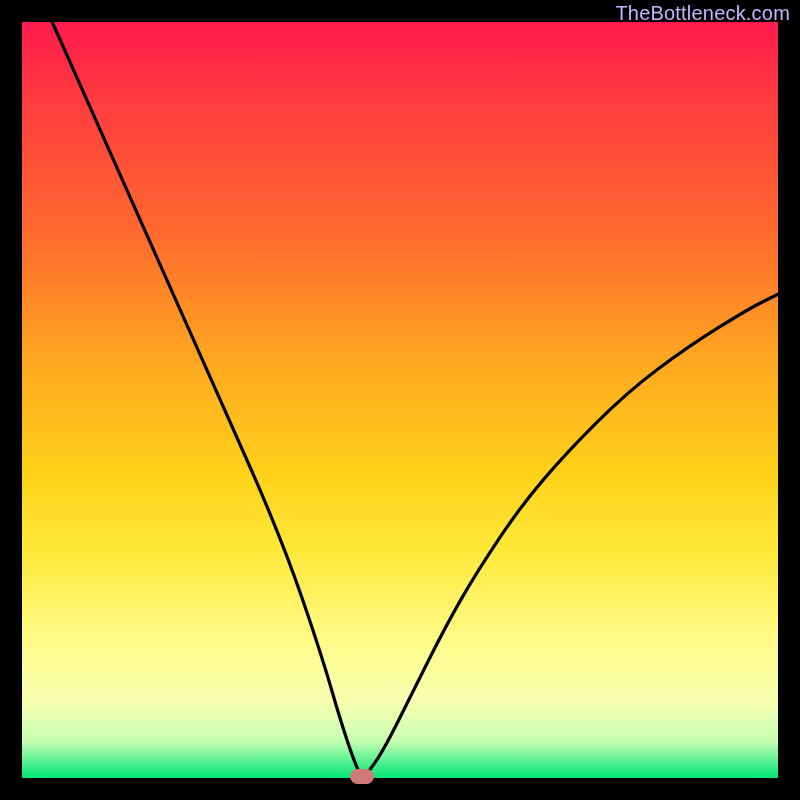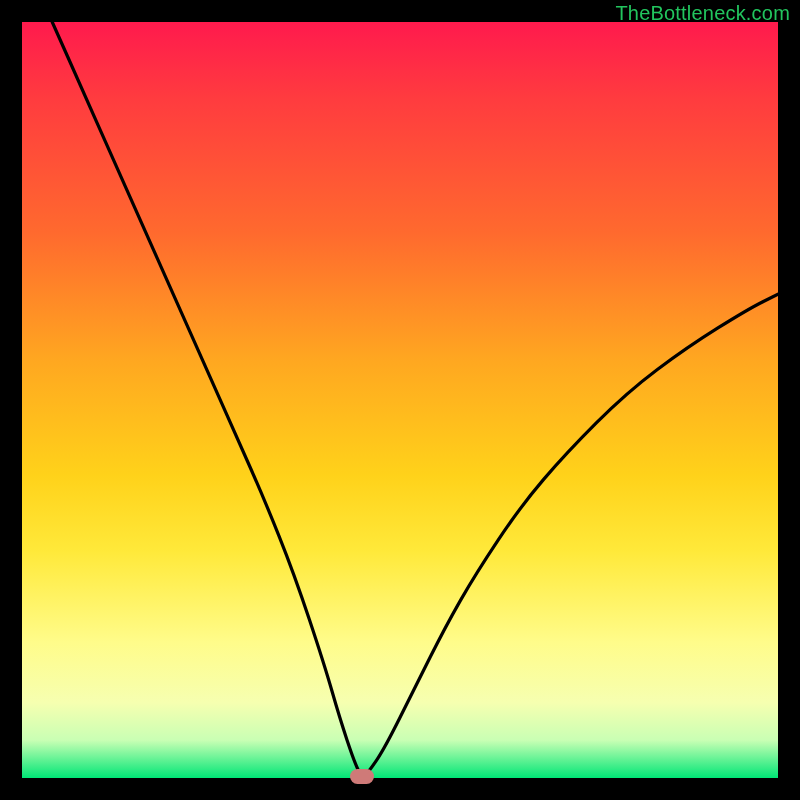--- a/index.html
+++ b/index.html
@@ -36,21 +36,21 @@
       #c9ffb4 95%,
       #00e676 100%
     );
   }
   .watermark {
     position: absolute;
     top: 2px;
     right: 10px;
     font-size: 20px;
     font-weight: 500;
-    color: #22c55e;
+    color: #c4b5fd;
     letter-spacing: 0.2px;
     user-select: none;
   }
   svg.curve {
     position: absolute;
     inset: 0;
   }
   .marker {
     position: absolute;
     width: 24px;

